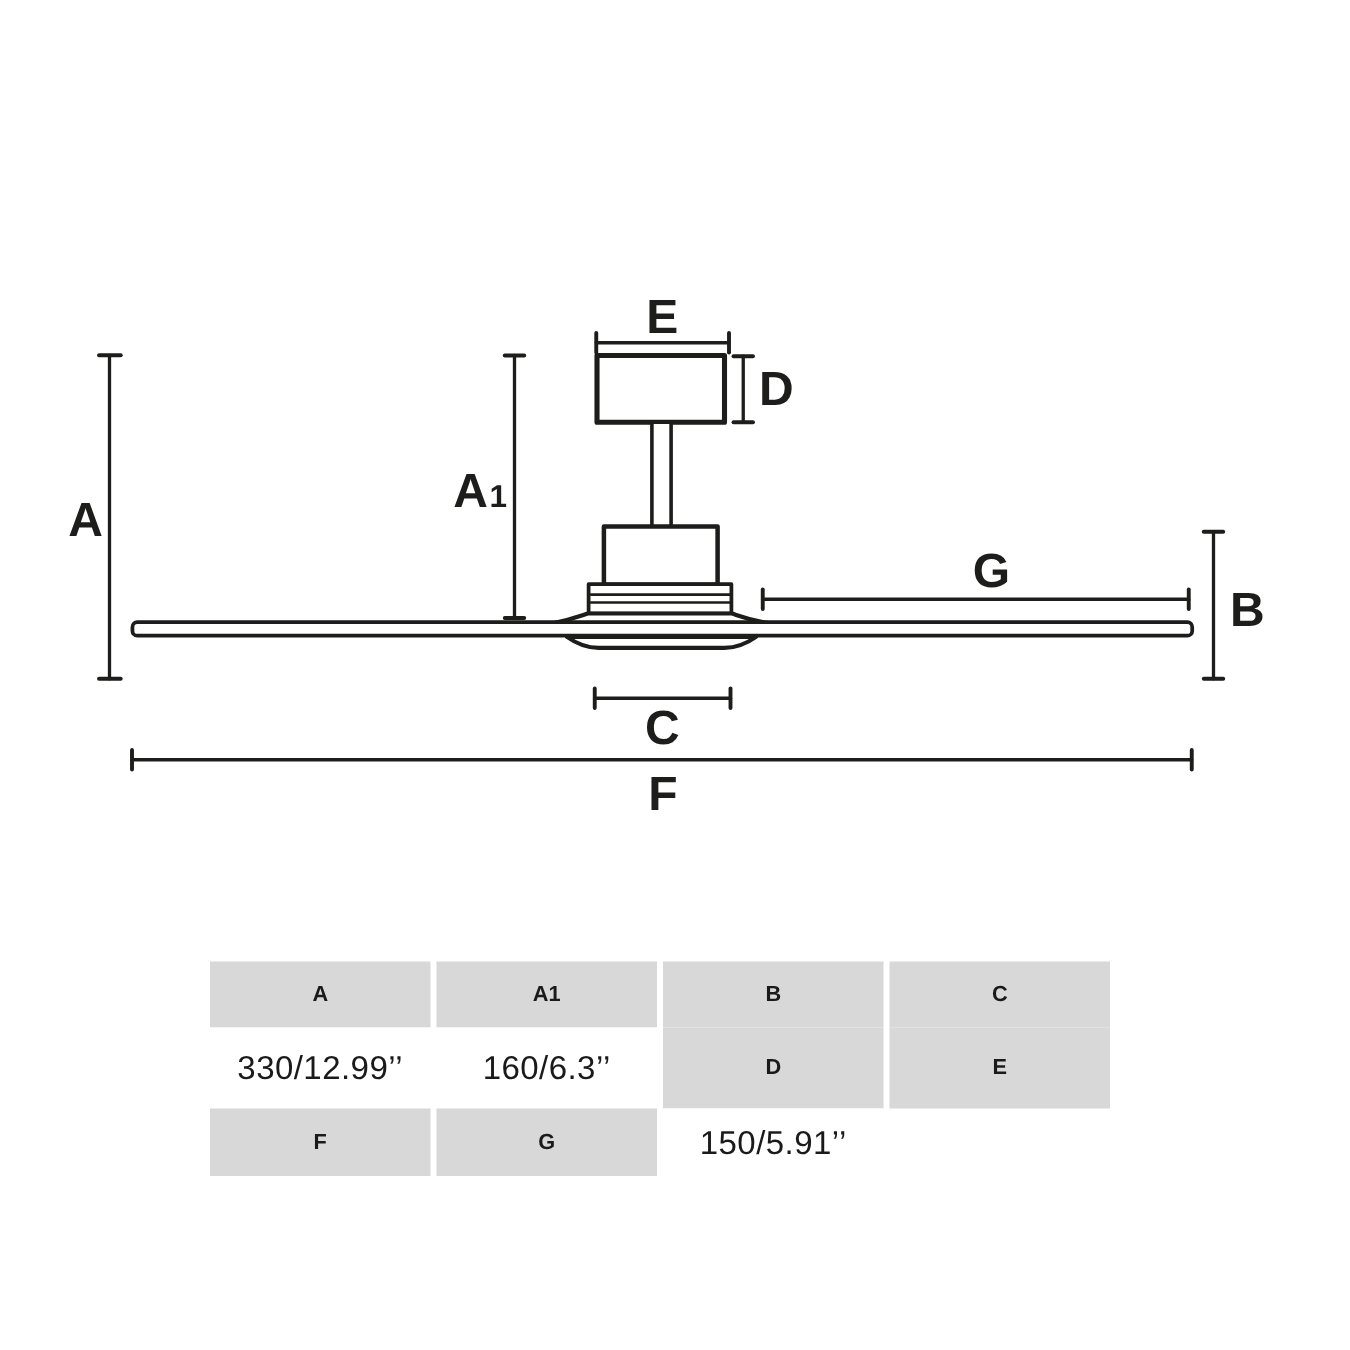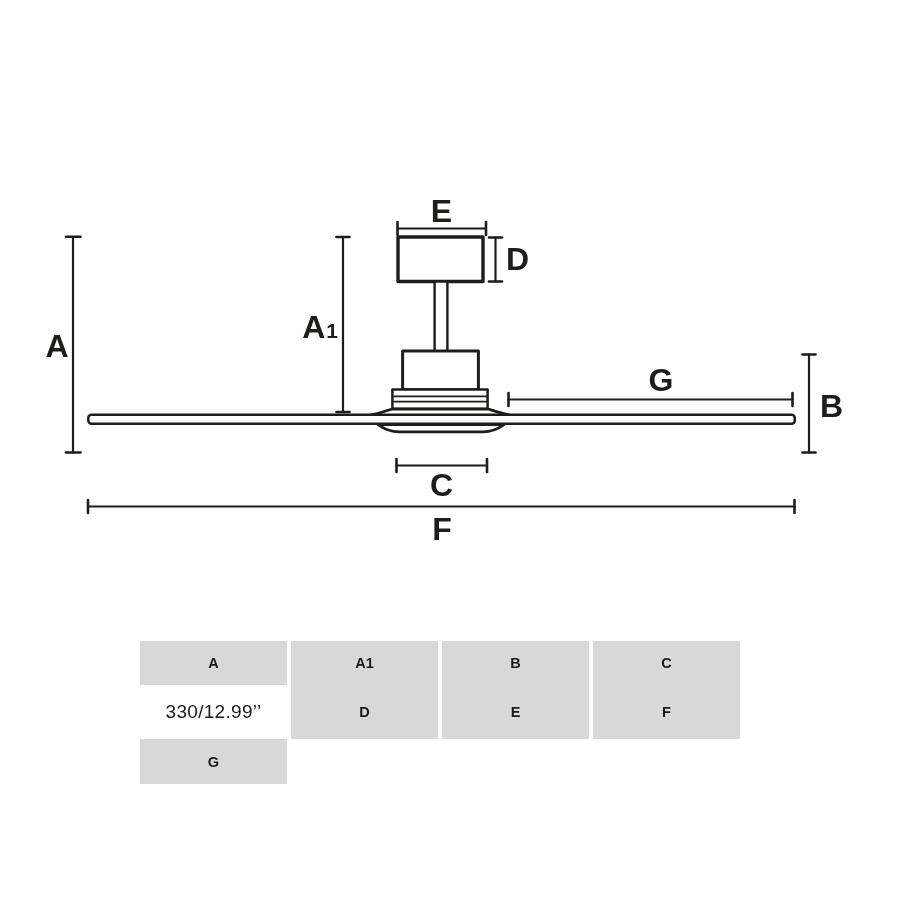--- a/index.html
+++ b/index.html
@@ -38,21 +38,21 @@
   }
   .cell.hdr {
     background: #d8d8d8;
     font-weight: 700;
     font-size: 14.5px;
     color: #1a1a1a;
   }
   .cell.val {
     background: #ffffff;
     font-weight: 400;
-    font-size: 19px;
+    font-size: 22px;
     color: #1a1a1a;
     letter-spacing: 0.3px;
   }
 </style>
 </head>
 <body>
 
 <div class="stage">
 
   <svg class="diagram-svg" width="900" height="570" viewBox="0 0 900 570">
@@ -134,21 +134,23 @@
     </g>
   </svg>
 
   <div class="dim-table">
     <div class="cell hdr">A</div>
     <div class="cell hdr">A1</div>
     <div class="cell hdr">B</div>
     <div class="cell hdr">C</div>
 
     <div class="cell val">330/12.99’’</div>
+    <div class="cell val">160/6.3’’</div>
 
     <div class="cell hdr">D</div>
     <div class="cell hdr">E</div>
     <div class="cell hdr">F</div>
     <div class="cell hdr">G</div>
 
+    <div class="cell val">150/5.91’’</div>
   </div>
 
 </div>
 
 </body></html>

